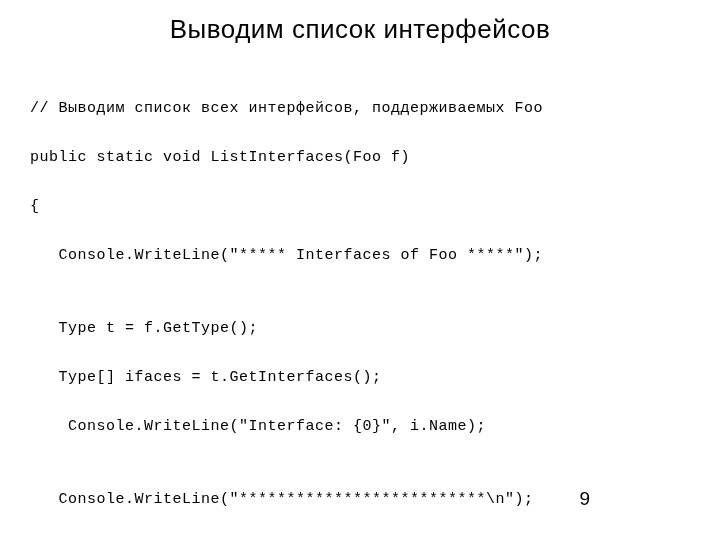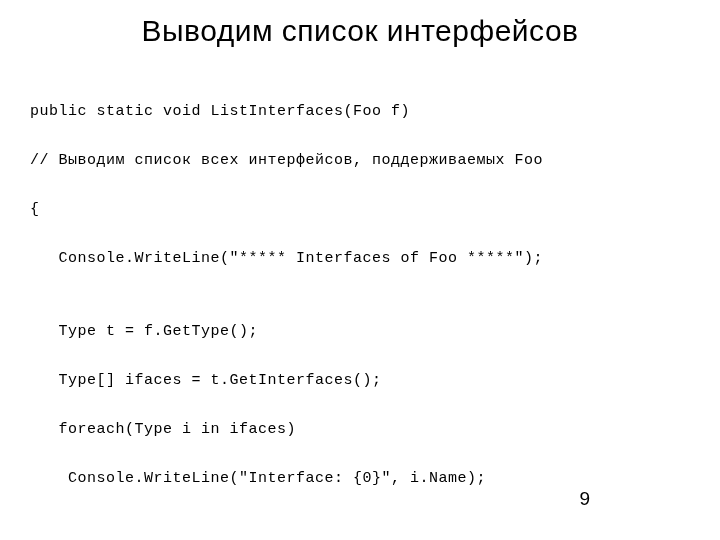--- a/index.html
+++ b/index.html
@@ -10,21 +10,21 @@
     body {
       width: 720px;
       height: 540px;
       background: #ffffff;
       font-family: Arial, Helvetica, sans-serif;
       position: relative;
       padding: 14px 30px 30px 30px;
     }
     .title {
       text-align: center;
-      font-size: 30px;
+      font-size: 26px;
       color: #000000;
       font-weight: normal;
       margin-bottom: 28px;
       letter-spacing: 0.5px;
     }
     .code-block {
       font-family: 'Courier New', Courier, monospace;
       font-size: 15px;
       color: #000000;
       line-height: 1.63;
@@ -45,27 +45,26 @@
       font-family: Arial, Helvetica, sans-serif;
       color: #000000;
     }
   </style>
 </head>
 <body>
 
 <h1 class="title">Выводим список интерфейсов</h1>
 
 <div class="code-block">
+<span class="code-line">// Выводим список всех интерфейсов, поддерживаемых Foo</span>
 <span class="code-line">public static void ListInterfaces(Foo f)</span>
-<span class="code-line">// Выводим список всех интерфейсов, поддерживаемых Foo</span>
 <span class="code-line">{</span>
 <span class="code-line">   Console.WriteLine("***** Interfaces of Foo *****");</span>
 <span class="code-line"></span>
 <span class="code-line bold">   Type t = f.GetType();</span>
 <span class="code-line bold">   Type[] ifaces = t.GetInterfaces();</span>
-<span class="code-line">   foreach(Type i in ifaces)</span>
 <span class="code-line">    Console.WriteLine("Interface: {0}", i.Name);</span>
 <span class="code-line"></span>
 <span class="code-line">   Console.WriteLine("**************************\n");</span>
 
 </div>
 
 <div class="page-number">9</div>
 
 </body></html>

